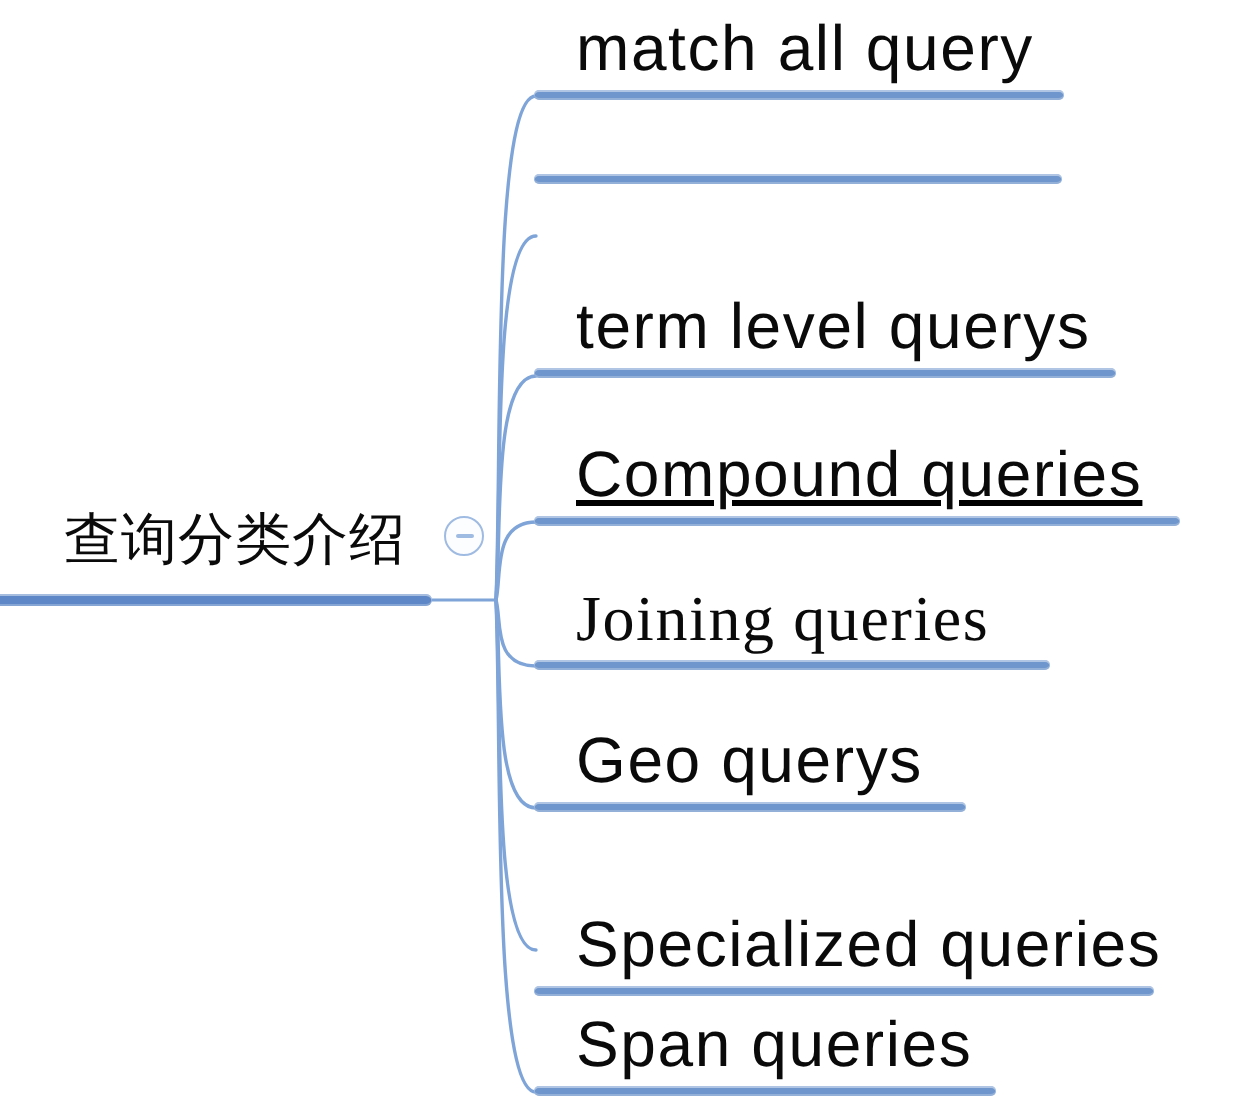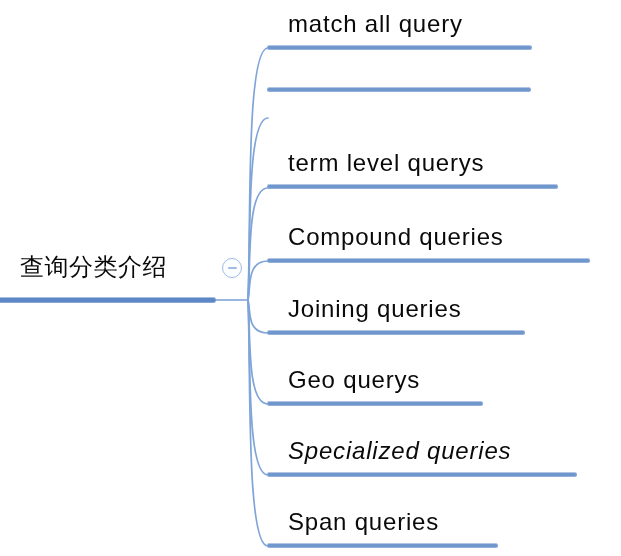--- a/index.html
+++ b/index.html
@@ -16,23 +16,23 @@
     font-family: "Liberation Sans", "DejaVu Sans", sans-serif;
   }
   .connectors {
     position: absolute;
     left: 0; top: 0;
     width: 621px; height: 556px;
     pointer-events: none;
   }
   .root-label {
     position: absolute;
-    left: 20px;
+    left: 32px;
     top: 251px;
-    font-size: 24px;
+    font-size: 28px;
     letter-spacing: 0.5px;
     color: var(--text, #000);
     white-space: nowrap;
   }
   .root-underline {
     position: absolute;
     left: 0;
     top: 297px;
     width: 216px;
     height: 6px;
@@ -65,21 +65,21 @@
   .branch {
     position: absolute;
     left: 267px;
     white-space: nowrap;
   }
   .branch-label {
     display: block;
     padding-left: 21px;
     height: 28px;
     line-height: 28px;
-    font-size: 24px;
+    font-size: 32px;
     letter-spacing: 0.8px;
     color: var(--text, #000);
   }
   .branch-underline {
     margin-top: 7px;
     height: 5px;
     border-radius: 3px;
     background: var(--branch-line, #6f96cd);
     box-shadow: inset 0 1px 0 rgba(255,255,255,0.45), inset 0 -1px 0 rgba(255,255,255,0.25);
   }
@@ -113,33 +113,33 @@
     <span class="branch-label">match all query</span>
     <div class="branch-underline" style="width: 265px;"></div>
   </div>
       <div class="branch" style="top: 80px;">
     <div class="branch-underline" style="width: 264px;"></div>
   </div>
       <div class="branch" style="top: 149px;">
     <span class="branch-label">term level querys</span>
     <div class="branch-underline" style="width: 291px;"></div>
   </div>
-      <div class="branch" style="top: 223px;">
+      <div class="branch" style="top: 223px; text-decoration: underline;">
     <span class="branch-label">Compound queries</span>
     <div class="branch-underline" style="width: 323px;"></div>
   </div>
-      <div class="branch" style="top: 295px;">
+      <div class="branch" style="top: 295px; font-family: Liberation Serif, serif;">
     <span class="branch-label">Joining queries</span>
     <div class="branch-underline" style="width: 258px;"></div>
   </div>
       <div class="branch" style="top: 366px;">
     <span class="branch-label">Geo querys</span>
     <div class="branch-underline" style="width: 216px;"></div>
   </div>
-      <div class="branch" style="top: 437px; font-style: italic;">
+      <div class="branch" style="top: 458px;">
     <span class="branch-label">Specialized queries</span>
     <div class="branch-underline" style="width: 310px;"></div>
   </div>
       <div class="branch" style="top: 508px;">
     <span class="branch-label">Span queries</span>
     <div class="branch-underline" style="width: 231px;"></div>
   </div>
     </div>
 </div>
 

